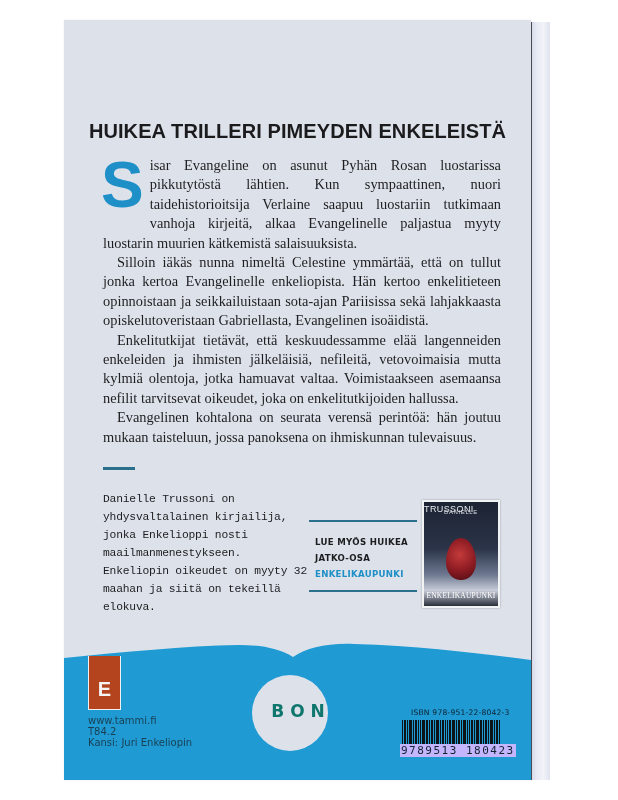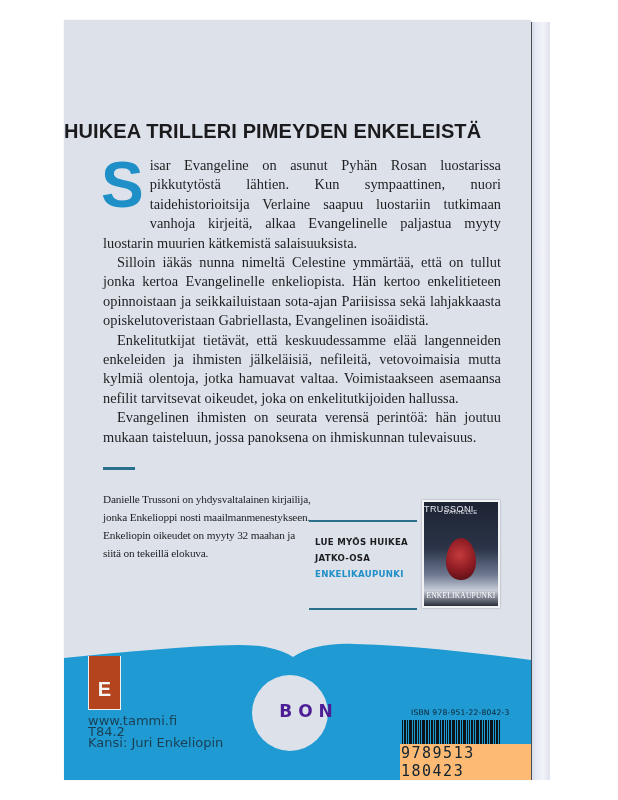--- a/index.html
+++ b/index.html
@@ -1,62 +1,62 @@
 <!DOCTYPE html>
 <html><head>
 <meta charset="utf-8">
 <style>
   html, body { margin:0; padding:0; }
   body { width:618px; height:800px; background:#ffffff; position:relative; overflow:hidden; font-family:"DejaVu Sans", sans-serif; }
   .pages { position:absolute; left:528px; top:22px; width:22px; height:758px; background:linear-gradient(90deg,#c9cfe0 0%,#e8ebf5 40%,#f2f3f9 70%,#dfe2ee 100%); }
   .pages-edge { position:absolute; left:530px; top:22px; width:2px; height:758px; background:#4a4d58; }
   .cover { position:absolute; left:64px; top:20px; width:467px; height:760px; background:#dde2ea; overflow:hidden; box-shadow:0 0 1px rgba(0,0,0,0.15); }
-  .headline { position:absolute; left:0; top:100px; width:467px; text-align:left; font-family:"Liberation Sans", sans-serif; font-weight:bold; font-size:20px; color:#1b1b1d; letter-spacing:0.1px; }
+  .headline { position:absolute; left:0; top:100px; width:467px; text-align:center; font-family:"Liberation Sans", sans-serif; font-weight:bold; font-size:20px; color:#1b1b1d; letter-spacing:0.1px; }
   .blurb { position:absolute; left:39px; top:136px; width:398px; font-family:"Liberation Serif", serif; font-size:14.4px; line-height:19.4px; color:#1e1e20; }
   .blurb p { margin:0; text-indent:14px; text-align:justify; }
   .blurb p.first { text-indent:0; }
   .dropcap { float:left; font-family:"Liberation Sans", sans-serif; font-weight:bold; color:#1f8fc8; font-size:64px; line-height:54px; margin:2px 6px 0 -2px; height:58px; }
   .rule-short { position:absolute; left:39px; top:447px; width:32px; height:3px; background:#2a6f8c; }
-  .author { position:absolute; left:39px; top:470px; width:210px; font-family:Liberation Serif, serif; font-size:11.3px; line-height:18px; color:#1d1d20; letter-spacing:-0.2px; }
+  .author { position:absolute; left:39px; top:470px; width:210px; font-family:Liberation Mono, monospace; font-size:11.3px; line-height:18px; color:#1d1d20; letter-spacing:-0.2px; }
   .promo { position:absolute; left:245px; top:500px; width:108px; }
   .promo .rule { height:2px; background:#2a6f8c; }
-  .promo .lines { padding:12px 0 26px 6px; font-family:"DejaVu Sans", sans-serif; font-weight:bold; font-size:8.6px; line-height:16px; color:#1d1d20; letter-spacing:0.3px; }
+  .promo .lines { padding:12px 0 8px 6px; font-family:"DejaVu Sans", sans-serif; font-weight:bold; font-size:8.6px; line-height:16px; color:#1d1d20; letter-spacing:0.3px; }
   .promo .accent { color:#1f8fc8; }
   .minicover { position:absolute; left:358px; top:480px; width:74px; height:104px; background:linear-gradient(180deg,#1c2333 0%,#2b3448 45%,#6e7890 70%,#c7ccd8 85%,#2a2f3c 100%); border:2px solid #f1f2f4; box-shadow:0 0 2px rgba(0,0,0,0.3); overflow:hidden; }
   .minicover .au1 { position:absolute; top:7px; width:100%; text-align:center; color:#d9dbe2; font-size:6px; letter-spacing:0.6px; font-family:"Liberation Sans", sans-serif; }
   .minicover .au2 { position:absolute; top:2px; width:100%; text-align:left; color:#e8e9ee; font-size:9px; letter-spacing:0.4px; font-family:"Liberation Sans", sans-serif; }
   .minicover .egg { position:absolute; left:22px; top:36px; width:30px; height:42px; border-radius:50% 50% 46% 46% / 58% 58% 42% 42%; background:radial-gradient(circle at 45% 40%, #c43a3a 0%, #8a1a22 55%, #4a0c12 100%); }
   .minicover .title { position:absolute; bottom:6px; width:100%; text-align:center; color:#ffffff; font-family:"Liberation Serif", serif; font-size:7.5px; letter-spacing:0.2px; }
   .blue-band { position:absolute; left:0; top:600px; width:467px; height:160px; }
   .eblock { position:absolute; left:24px; top:636px; width:33px; height:54px; background:#b4441e; border:1.5px solid #f0f0f0; border-top:none; box-sizing:border-box; }
   .eblock span { position:absolute; left:0; bottom:8px; width:100%; text-align:center; color:#f4f4f4; font-family:"Liberation Sans", sans-serif; font-weight:bold; font-size:20px; }
-  .imprint { position:absolute; left:24px; top:695px; font-family:"DejaVu Sans", sans-serif; font-size:13px; line-height:11px; color:#1a3f52; }
+  .imprint { position:absolute; left:24px; top:695px; font-family:"DejaVu Sans", sans-serif; font-size:10px; line-height:11px; color:#1a3f52; }
   .imprint div { white-space:nowrap; }
   .bon { position:absolute; left:188px; top:655px; width:76px; height:76px; border-radius:50%; background:#dde2ea; }
-  .bon span { position:absolute; left:16px; top:26px; width:100%; text-align:center; font-family:"DejaVu Sans", sans-serif; font-weight:bold; font-size:17px; letter-spacing:6px; color:#4c1d95; padding-left:6px; box-sizing:border-box; }
+  .bon span { position:absolute; left:8px; top:26px; width:100%; text-align:center; font-family:"DejaVu Sans", sans-serif; font-weight:bold; font-size:17px; letter-spacing:6px; color:#0f766e; padding-left:6px; box-sizing:border-box; }
   .isbn { position:absolute; left:347px; top:688px; font-family:"DejaVu Sans", sans-serif; font-size:7.6px; color:#0e2230; letter-spacing:0.2px; }
   .barcode { position:absolute; left:338px; top:700px; width:104px; height:28px; display:flex; align-items:stretch; gap:0; }
   .barcode i { display:block; background:#0c1418; margin-right:1px; }
-  .bc-digits { position:absolute; left:336px; top:724px; font-family:"DejaVu Sans Mono", monospace; font-size:15px; color:#0e2230; letter-spacing:1.5px; background:#fdba74; padding:0 1px; }
+  .bc-digits { position:absolute; left:336px; top:724px; font-family:"DejaVu Sans Mono", monospace; font-size:11px; color:#0e2230; letter-spacing:1.5px; background:#c4b5fd; padding:0 1px; }
 </style>
 </head>
 <body>
 
 <div class="pages"></div>
 <div class="pages-edge"></div>
 
 <div class="cover">
 
   <div class="headline">HUIKEA TRILLERI PIMEYDEN ENKELEISTÄ</div>
 
   <div class="blurb">
     <p class="first"><span class="dropcap">S</span><span>isar Evangeline on asunut Pyhän Rosan luostarissa pikkutytöstä lähtien. Kun sympaattinen, nuori taidehistorioitsija Verlaine saapuu luostariin tutkimaan vanhoja kirjeitä, alkaa Evangelinelle paljastua myyty luostarin muurien kätkemistä salaisuuksista.</span></p>
     <p>Silloin iäkäs nunna nimeltä Celestine ymmärtää, että on tullut jonka kertoa Evangelinelle enkeliopista. Hän kertoo enkelitieteen opinnoistaan ja seikkailuistaan sota-ajan Pariisissa sekä lahjakkaasta opiskelutoveristaan Gabriellasta, Evangelinen isoäidistä.</p>
     <p>Enkelitutkijat tietävät, että keskuudessamme elää langenneiden enkeleiden ja ihmisten jälkeläisiä, nefileitä, vetovoimaisia mutta kylmiä olentoja, jotka hamuavat valtaa. Voimistaakseen asemaansa nefilit tarvitsevat oikeudet, joka on enkelitutkijoiden hallussa.</p>
-    <p>Evangelinen ihmisten on seurata verensä perintöä: hän joutuu mukaan taisteluun, jossa panoksena on ihmiskunnan tulevaisuus.</p>
+    <p>Evangelinen kohtalona on seurata verensä perintöä: hän joutuu mukaan taisteluun, jossa panoksena on ihmiskunnan tulevaisuus.</p>
   </div>
 
   <div class="rule-short"></div>
 
   <div class="author">Danielle Trussoni on yhdysvaltalainen kirjailija, jonka Enkelioppi nosti maailmanmenestykseen. Enkeliopin oikeudet on myyty 32 maahan ja siitä on tekeillä elokuva.</div>
 
   <div class="promo">
     <div class="rule"></div>
     <div class="lines">
       <div>LUE MYÖS HUIKEA</div>

